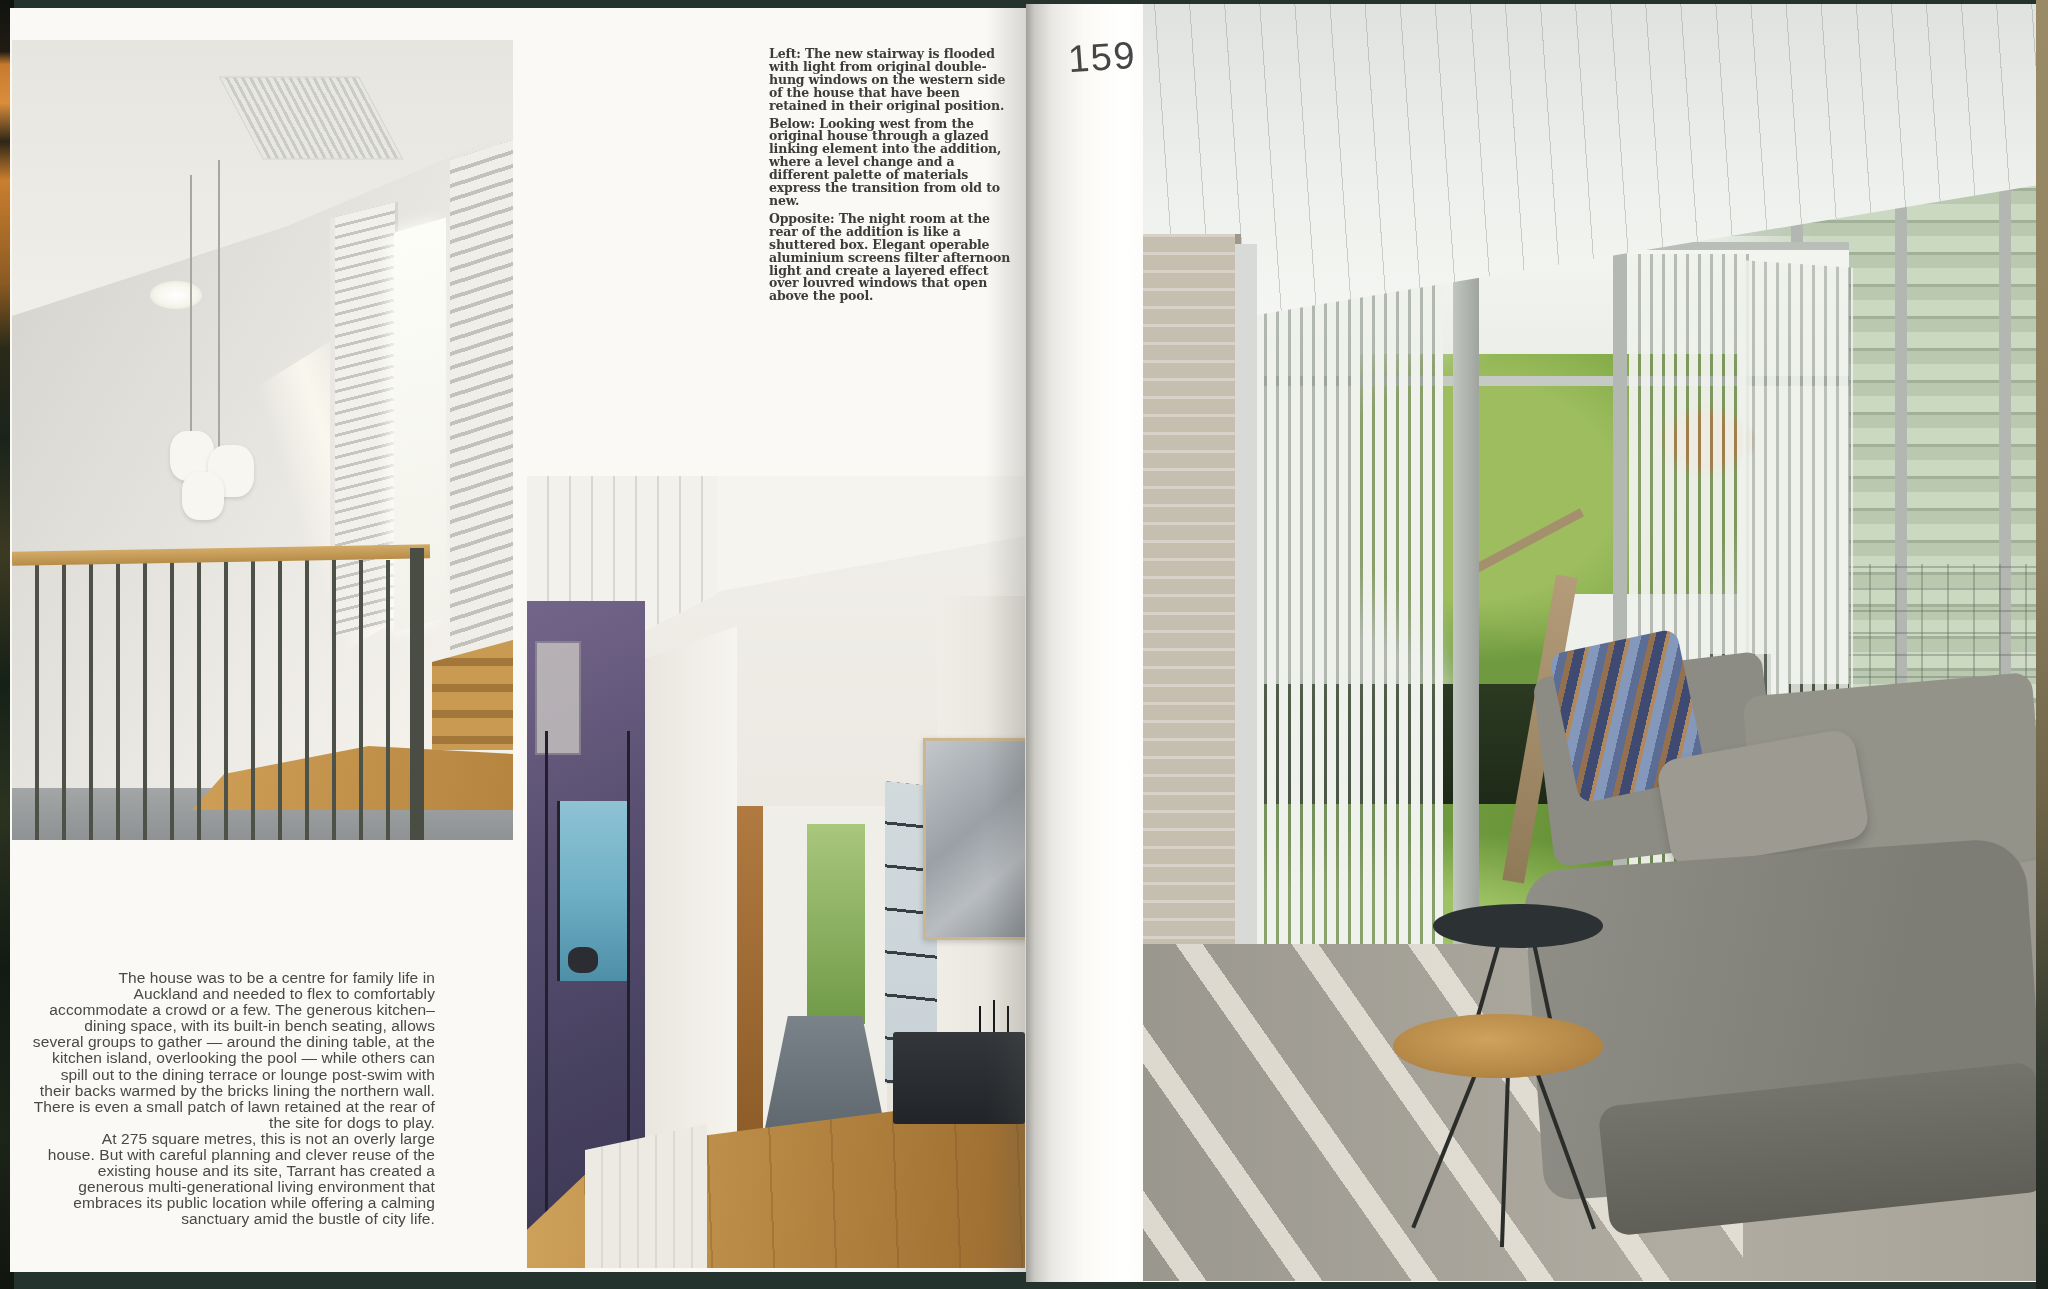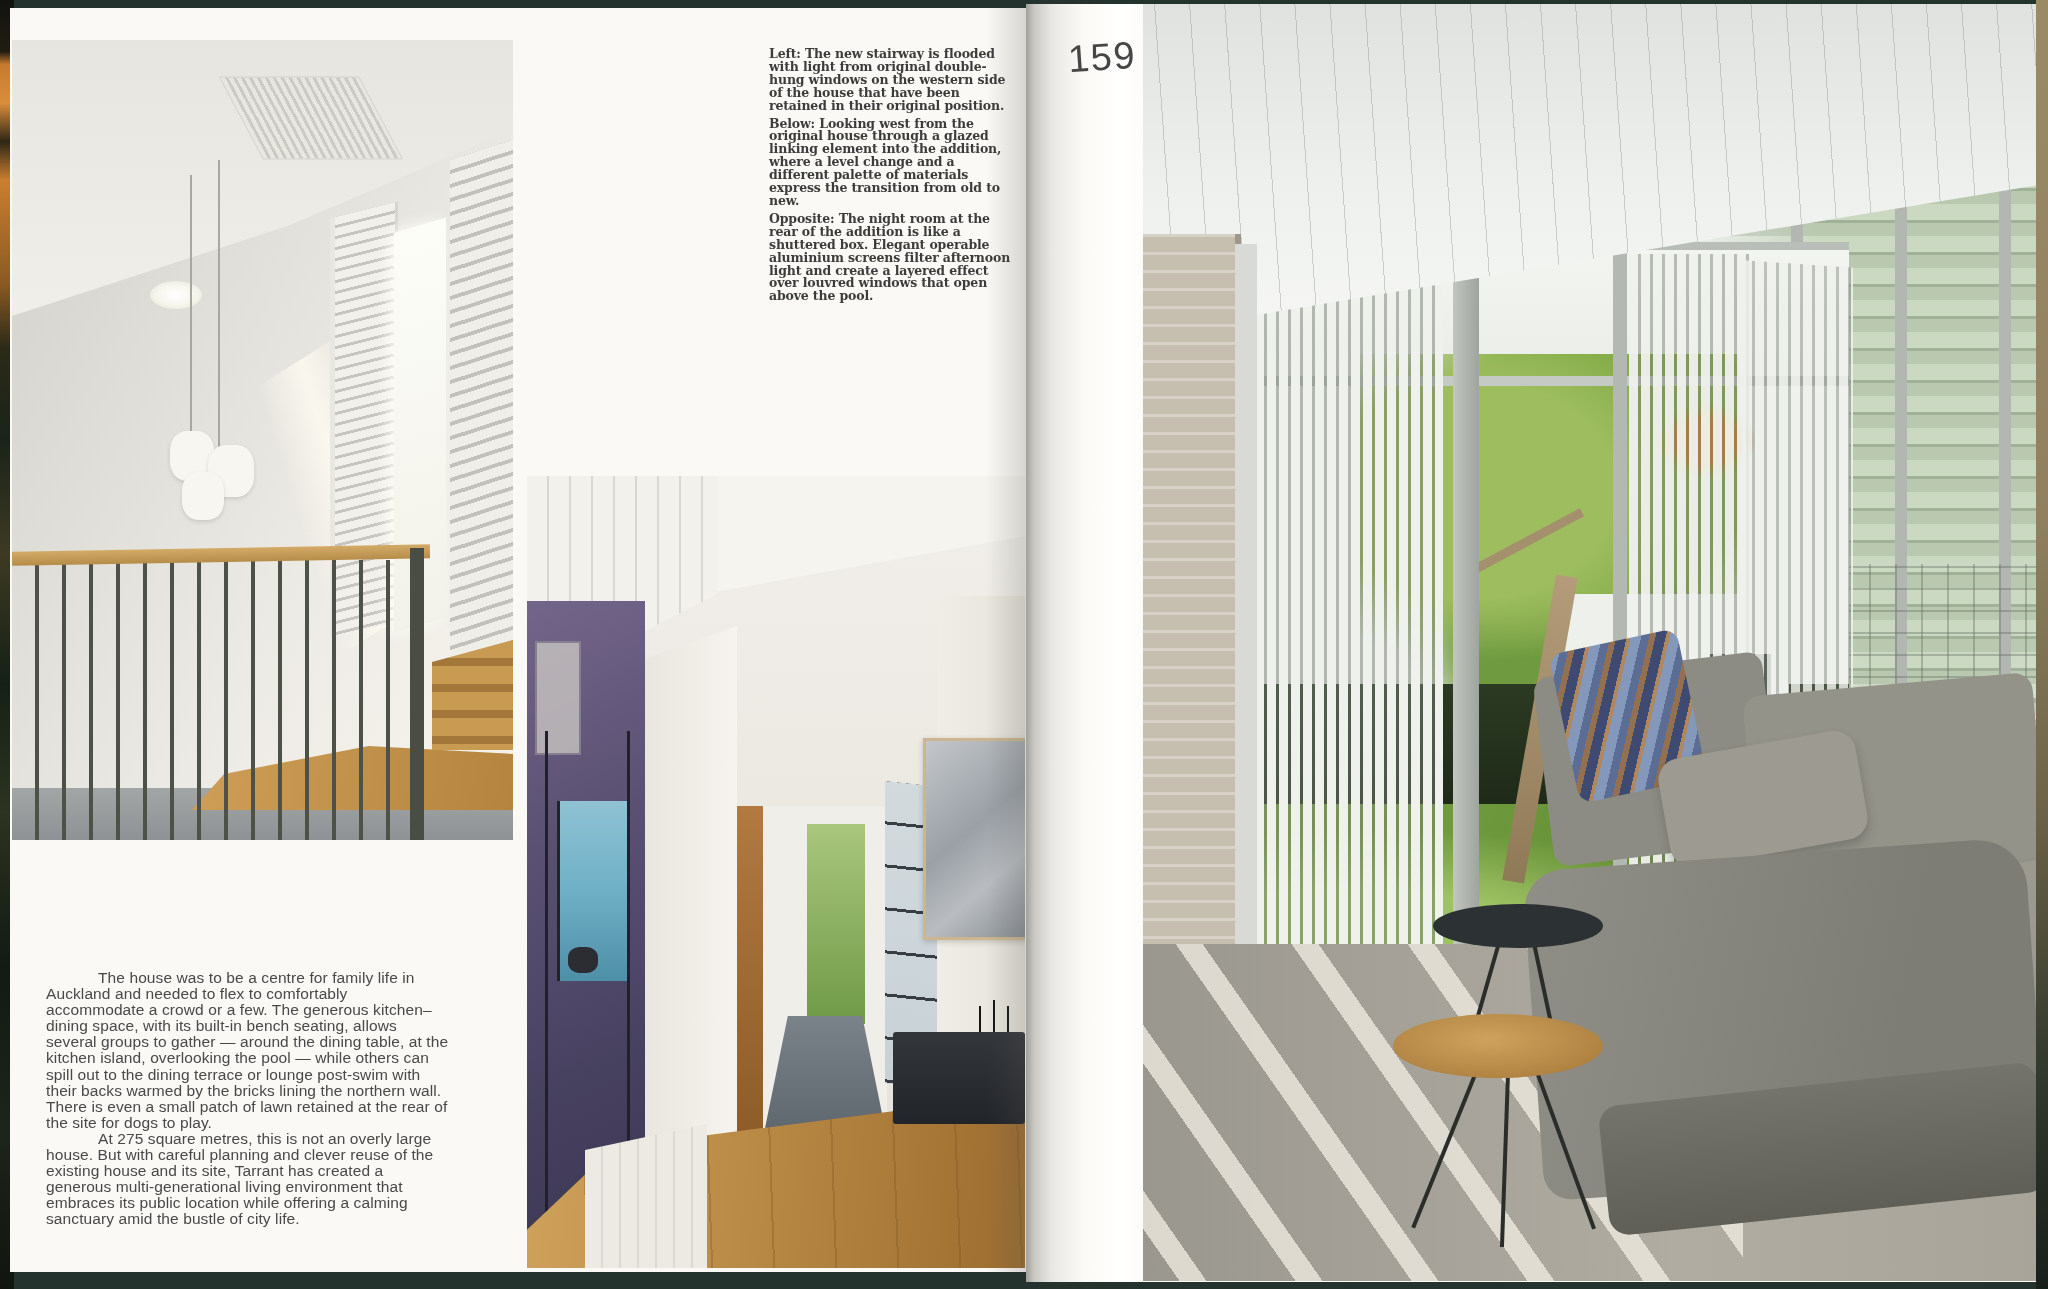--- a/index.html
+++ b/index.html
@@ -20,21 +20,21 @@
   .left-page-shade{right:0;top:0;width:40px;height:100%;
     background:linear-gradient(to right,rgba(90,90,85,0) 0%,rgba(90,90,85,0.22) 100%);}
   .right-page{left:1026px;top:4px;width:1010px;height:1278px;background:#fcfbf8;}
   .spine-curve{left:0;top:0;width:120px;height:100%;
     background:linear-gradient(to right,#a19f9a 0px,#c9c8c3 8px,#e9e8e4 26px,#fbfaf6 58px,#ffffff 95px,#fdfcf9 120px);}
 
   
   .caption-block{left:759px;top:40px;width:242px;}
   .caption-block p{margin:0 0 5px 0;font-family:"DejaVu Serif",serif;font-weight:700;
     font-size:12.5px;line-height:12.9px;color:#3c3c3c;letter-spacing:-0.15px;}
-  .body-text{left:36px;top:962px;width:404px;}
+  .body-text{left:21px;top:962px;width:404px;text-align:right;}
   .body-text p{margin:0;font-size:15.5px;line-height:16.1px;color:#484848;text-indent:52px;letter-spacing:0.1px;}
   .page-number{left:42px;top:34px;font-size:38px;line-height:1;color:#464646;letter-spacing:1.5px;
     transform:rotate(-4deg);}
 
   
   .photo{overflow:hidden;}
   .photo-stairway{left:2px;top:32px;width:501px;height:800px;
     background:linear-gradient(120deg,#cfcec9 0%,#dddcd7 30%,#eceae4 62%,#f3f1ea 85%);}
   .photo-hallway{left:517px;top:468px;width:498px;height:792px;
     background:linear-gradient(#f1efe9 0%,#ebe9e2 40%,#e4e1da 100%);}

